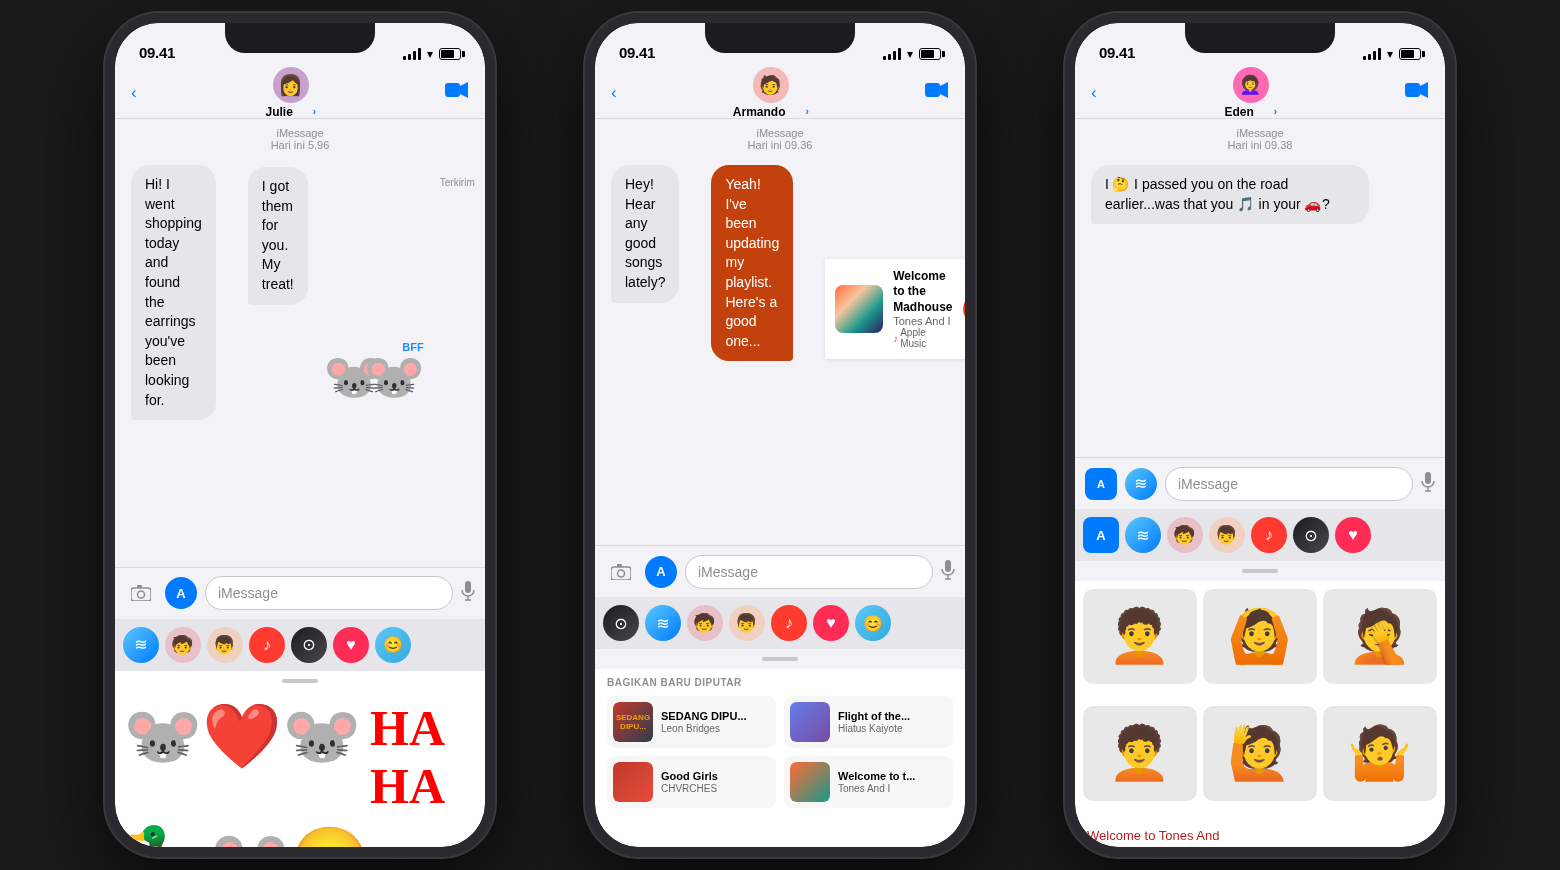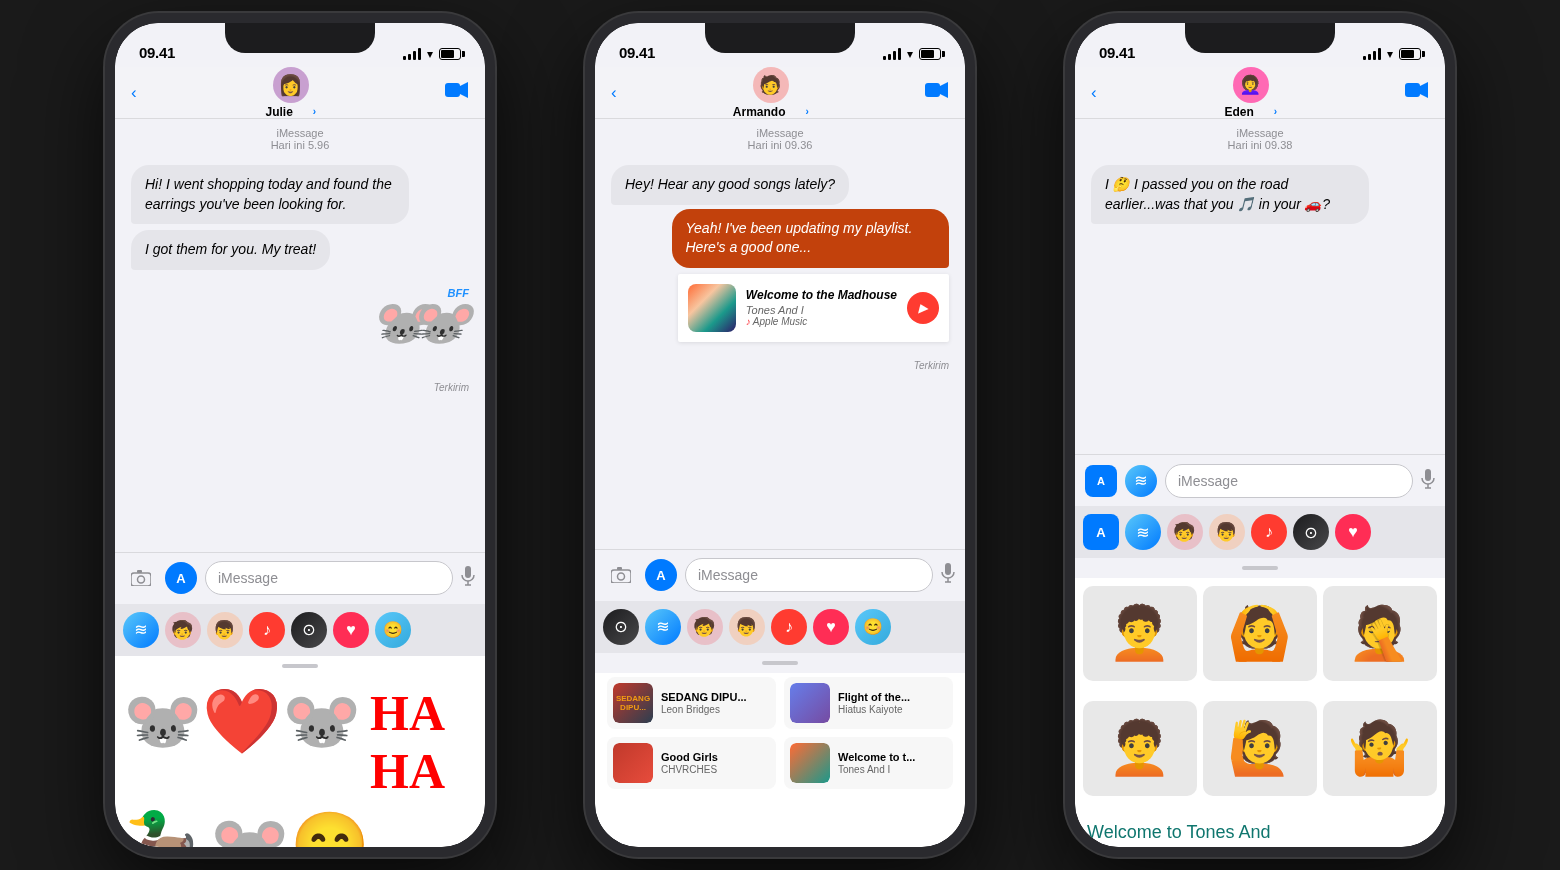--- a/index.html
+++ b/index.html
@@ -415,23 +415,21 @@
       width: 36px;
       height: 4px;
       background: #c7c7cc;
       border-radius: 2px;
       margin: 4px auto;
     }
 
     
     .messages-list {
       display: flex;
-      flex-direction: column;
       padding: 4px 0;
-      font-style: italic;
     }
   </style>
 </head>
 <body>
 
 <div class="phone-wrapper">
   <div class="phone">
     <div class="phone-screen">
       <div class="notch"></div>
 
@@ -635,20 +633,21 @@
         <div class="tray-icon tray-red-music" style="color:#fff; font-size:16px;">♪</div>
         <div class="tray-icon tray-heart" style="color:#fff; font-size:16px;">♥</div>
         <div class="tray-icon tray-teal" style="color:#fff; font-size:16px;">😊</div>
       </div>
 
       <div style="background:#f2f2f7; padding:4px 0;">
         <div class="handle-bar"></div>
       </div>
 
       <div class="music-section">
+        <div class="music-section-title">BAGIKAN BARU DIPUTAR</div>
         <div class="music-grid">
 
           <div class="music-grid-item">
             <div class="music-grid-art">
               <div style="width:40px;height:40px;background:linear-gradient(135deg,#c0392b,#2c3e50);border-radius:6px;display:flex;align-items:center;justify-content:center;">
                 <span style="font-size:8px;color:#f39c12;font-weight:700;text-align:center;padding:2px;">SEDANG DIPU...</span>
               </div>
             </div>
             <div class="music-grid-info">
               <div class="title">SEDANG DIPU...</div>
@@ -785,19 +784,19 @@
           <span style="font-size:52px;">🧑‍🦱</span>
         </div>
         <div style="background:#e8e8e8; border-radius:10px; display:flex; align-items:center; justify-content:center; height:95px;">
           <span style="font-size:52px;">🙋</span>
         </div>
         <div style="background:#e8e8e8; border-radius:10px; display:flex; align-items:center; justify-content:center; height:95px;">
           <span style="font-size:52px;">🤷</span>
         </div>
       </div>
 
-      <div style="background:#fff; padding:4px 12px; font-size:18px; color:#0f766e;">
+      <div style="background:#fff; padding:4px 12px; font-size:13px; color:#b91c1c;">
         <span>Welcome to Tones And</span>
       </div>
 
     </div>
   </div>
 </div>
 
 </body></html>

